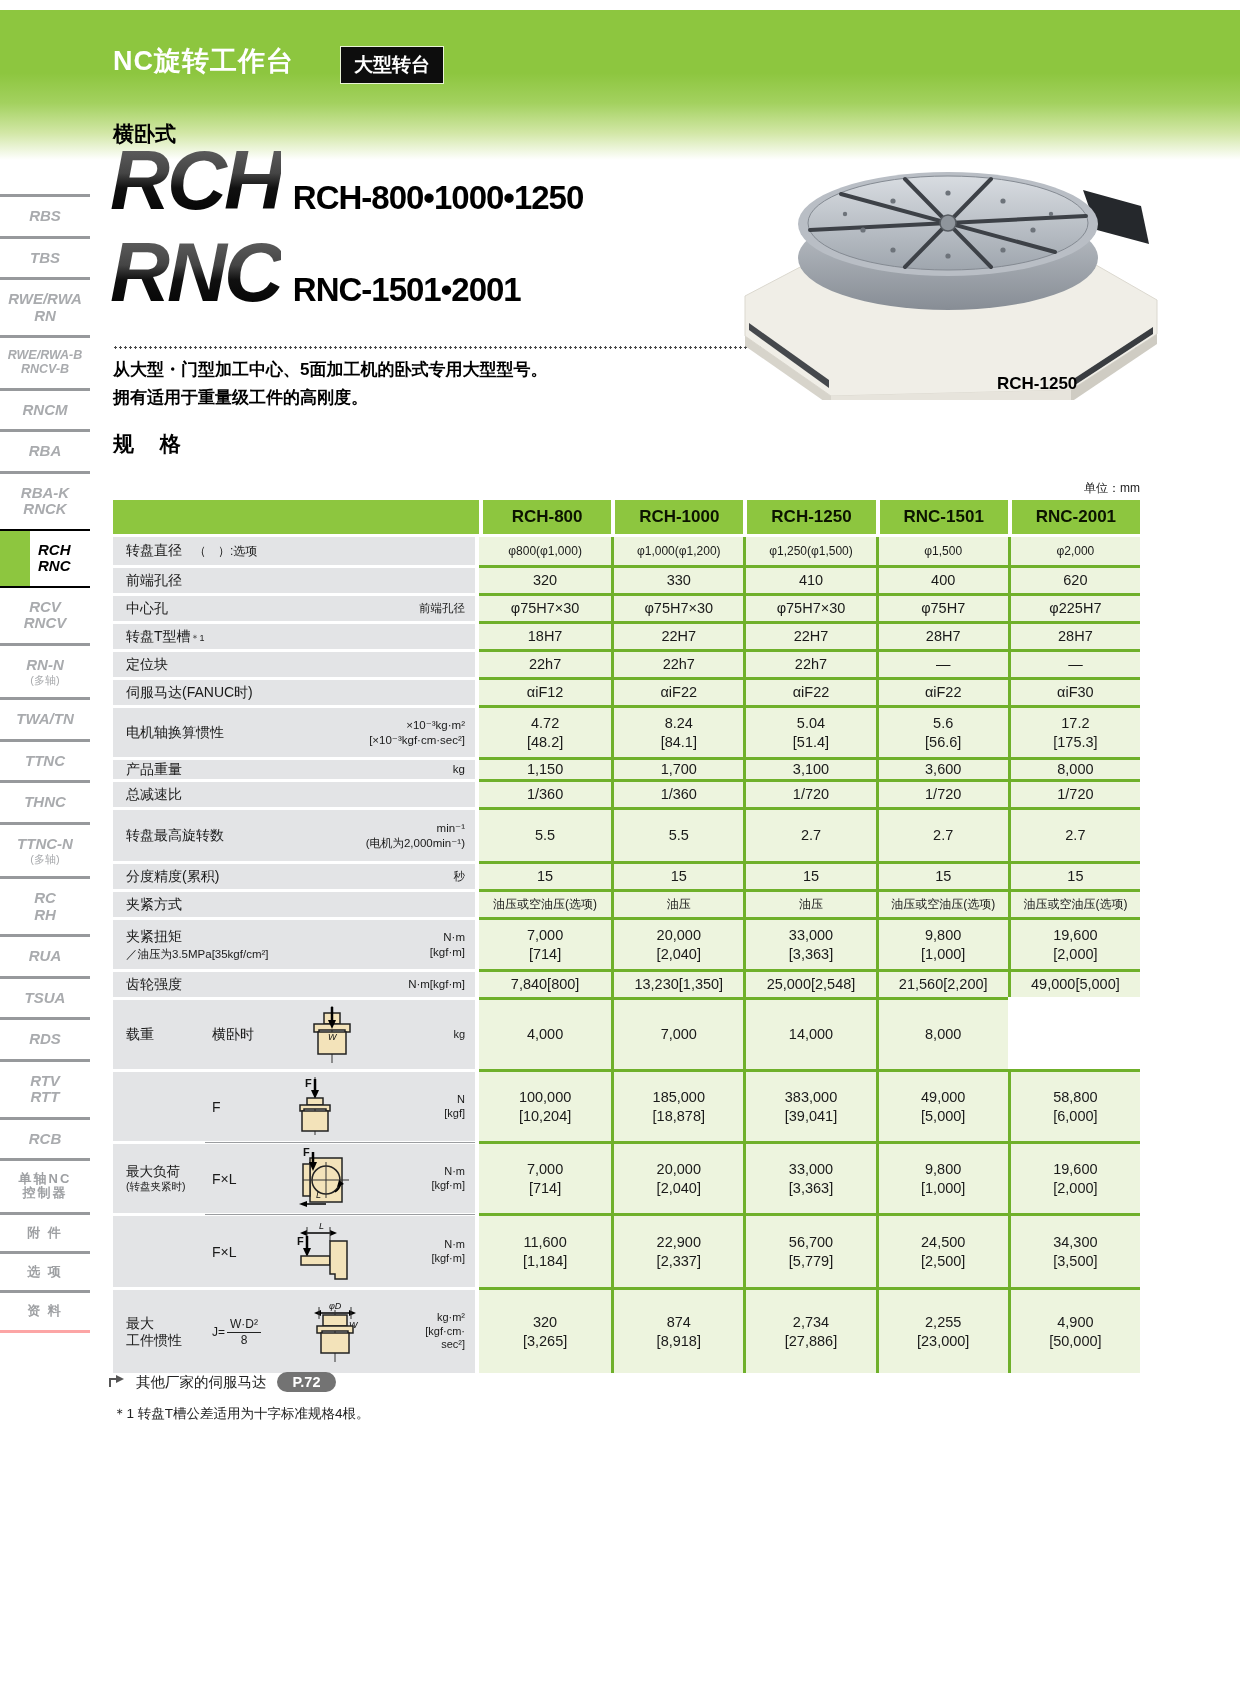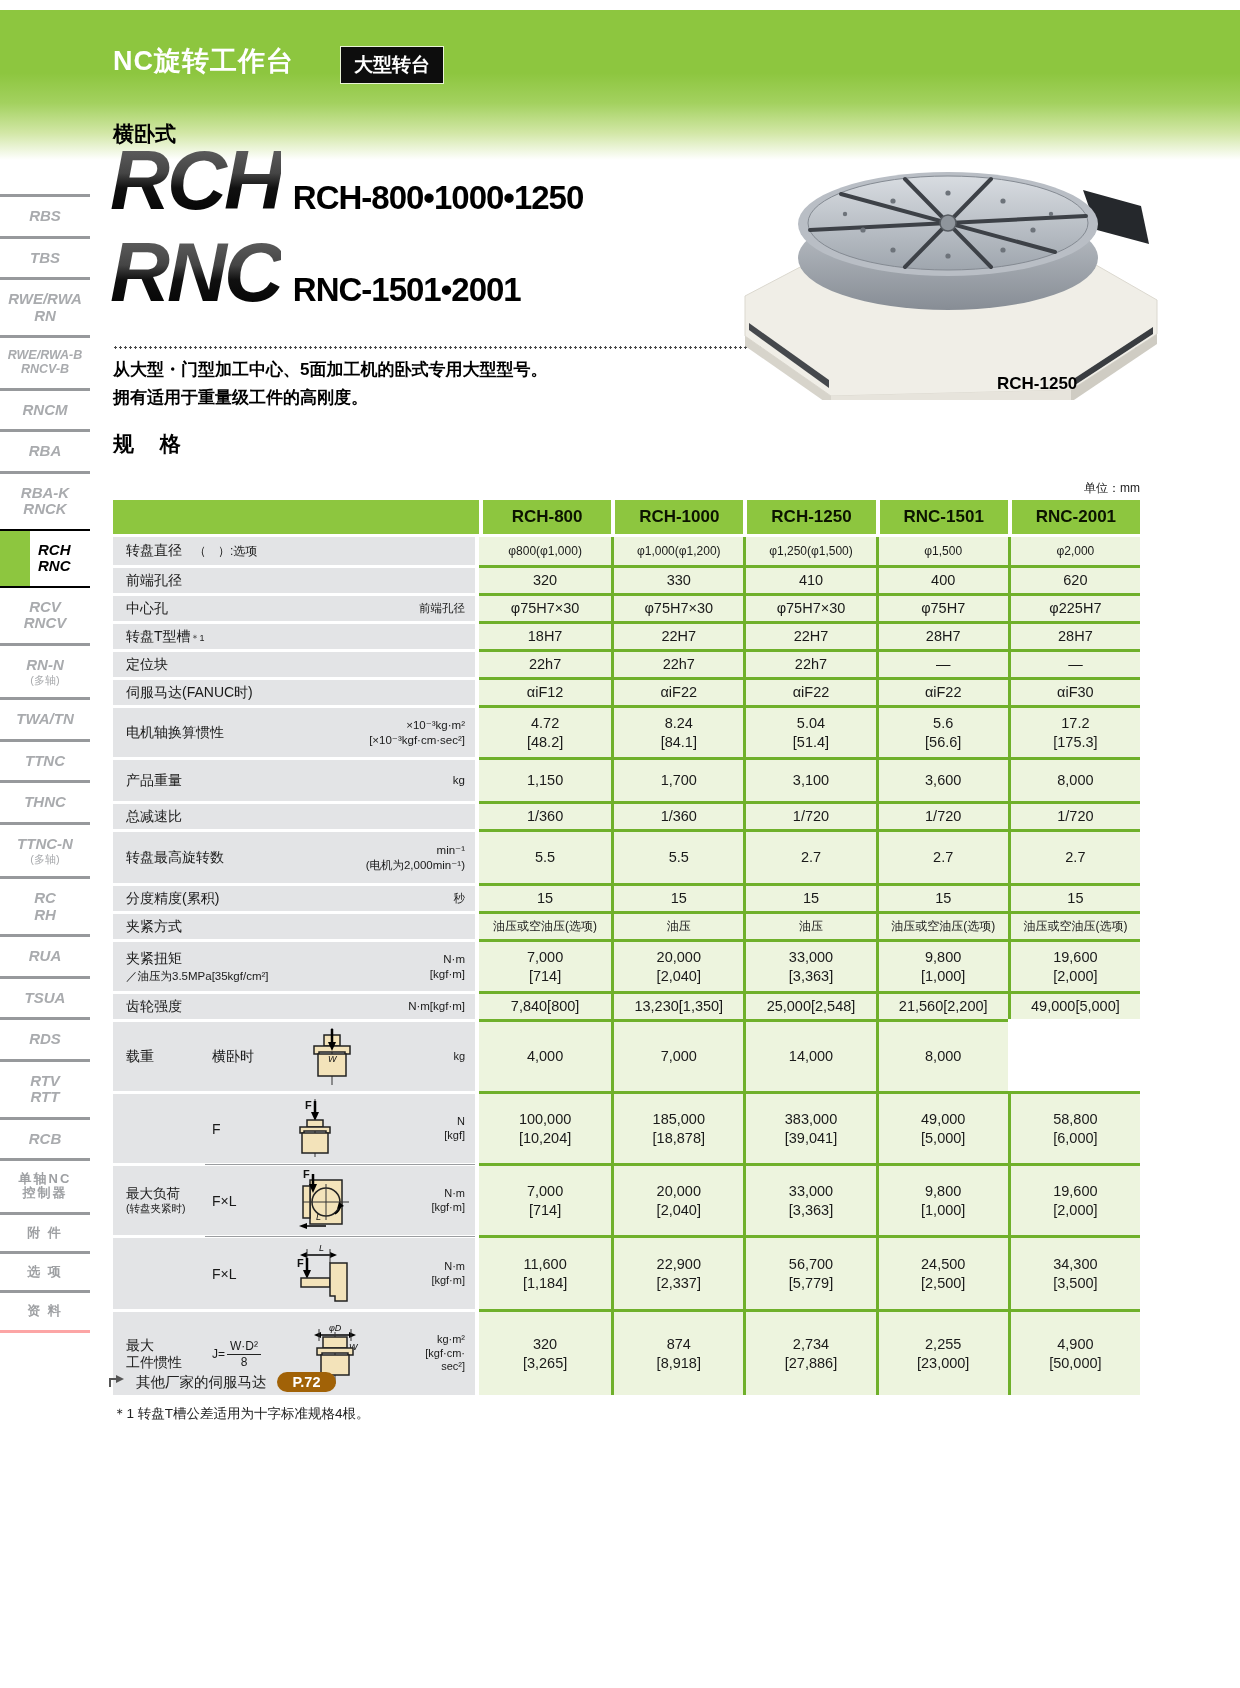--- a/index.html
+++ b/index.html
@@ -67,21 +67,21 @@
   .lab-icon{display:flex;justify-content:center;align-items:center;}
   .lab-flex .lab-right{font-size:11px;}
   .part-line{position:absolute;top:-2px;left:92px;right:0;height:1px;background:#9b9da0;}
   .frac{display:flex;align-items:center;font-size:12px;}
   .frac .stack{display:flex;flex-direction:column;align-items:center;margin-left:2px;}
   .frac .num{border-bottom:1.5px solid #222;padding:0 3px 1px;}
   .pre{white-space:pre-line;}
   
   .ref-line{position:absolute;left:108px;top:1372px;display:flex;align-items:center;font-size:14.5px;color:#222;}
   .ref-icon{margin-right:6px;display:flex;}
-  .ref-badge{margin-left:10px;background:#a16207;color:#fff;font-weight:bold;font-size:14.5px;
+  .ref-badge{margin-left:10px;background:#737373;color:#fff;font-weight:bold;font-size:14.5px;
              padding:2px 16px;border-radius:11px;}
   .footnote{position:absolute;left:113px;top:1405px;font-size:13.5px;color:#222;}
 </style>
 </head>
 <body>
 
 <div class="page">
 
   <div class="banner">
     <div class="banner-title">NC旋转工作台</div>
@@ -399,21 +399,21 @@
 [48.2]</div>
         <div class="t-cell pre">8.24
 [84.1]</div>
         <div class="t-cell pre">5.04
 [51.4]</div>
         <div class="t-cell pre">5.6
 [56.6]</div>
         <div class="t-cell pre">17.2
 [175.3]</div>
       </div>
-      <div class="t-row" style="height: 44px;">
+      <div class="t-row" style="height: 22px;">
         <div class="t-label">
           <div class="lab-stack">
             <div class="lab-line">
               <span class="lab-main">产品重量</span>
             </div>
           </div>
           <div class="lab-right pre">kg</div>
         </div>
         <div class="t-cell pre c0">1,150</div>
         <div class="t-cell pre">1,700</div>

